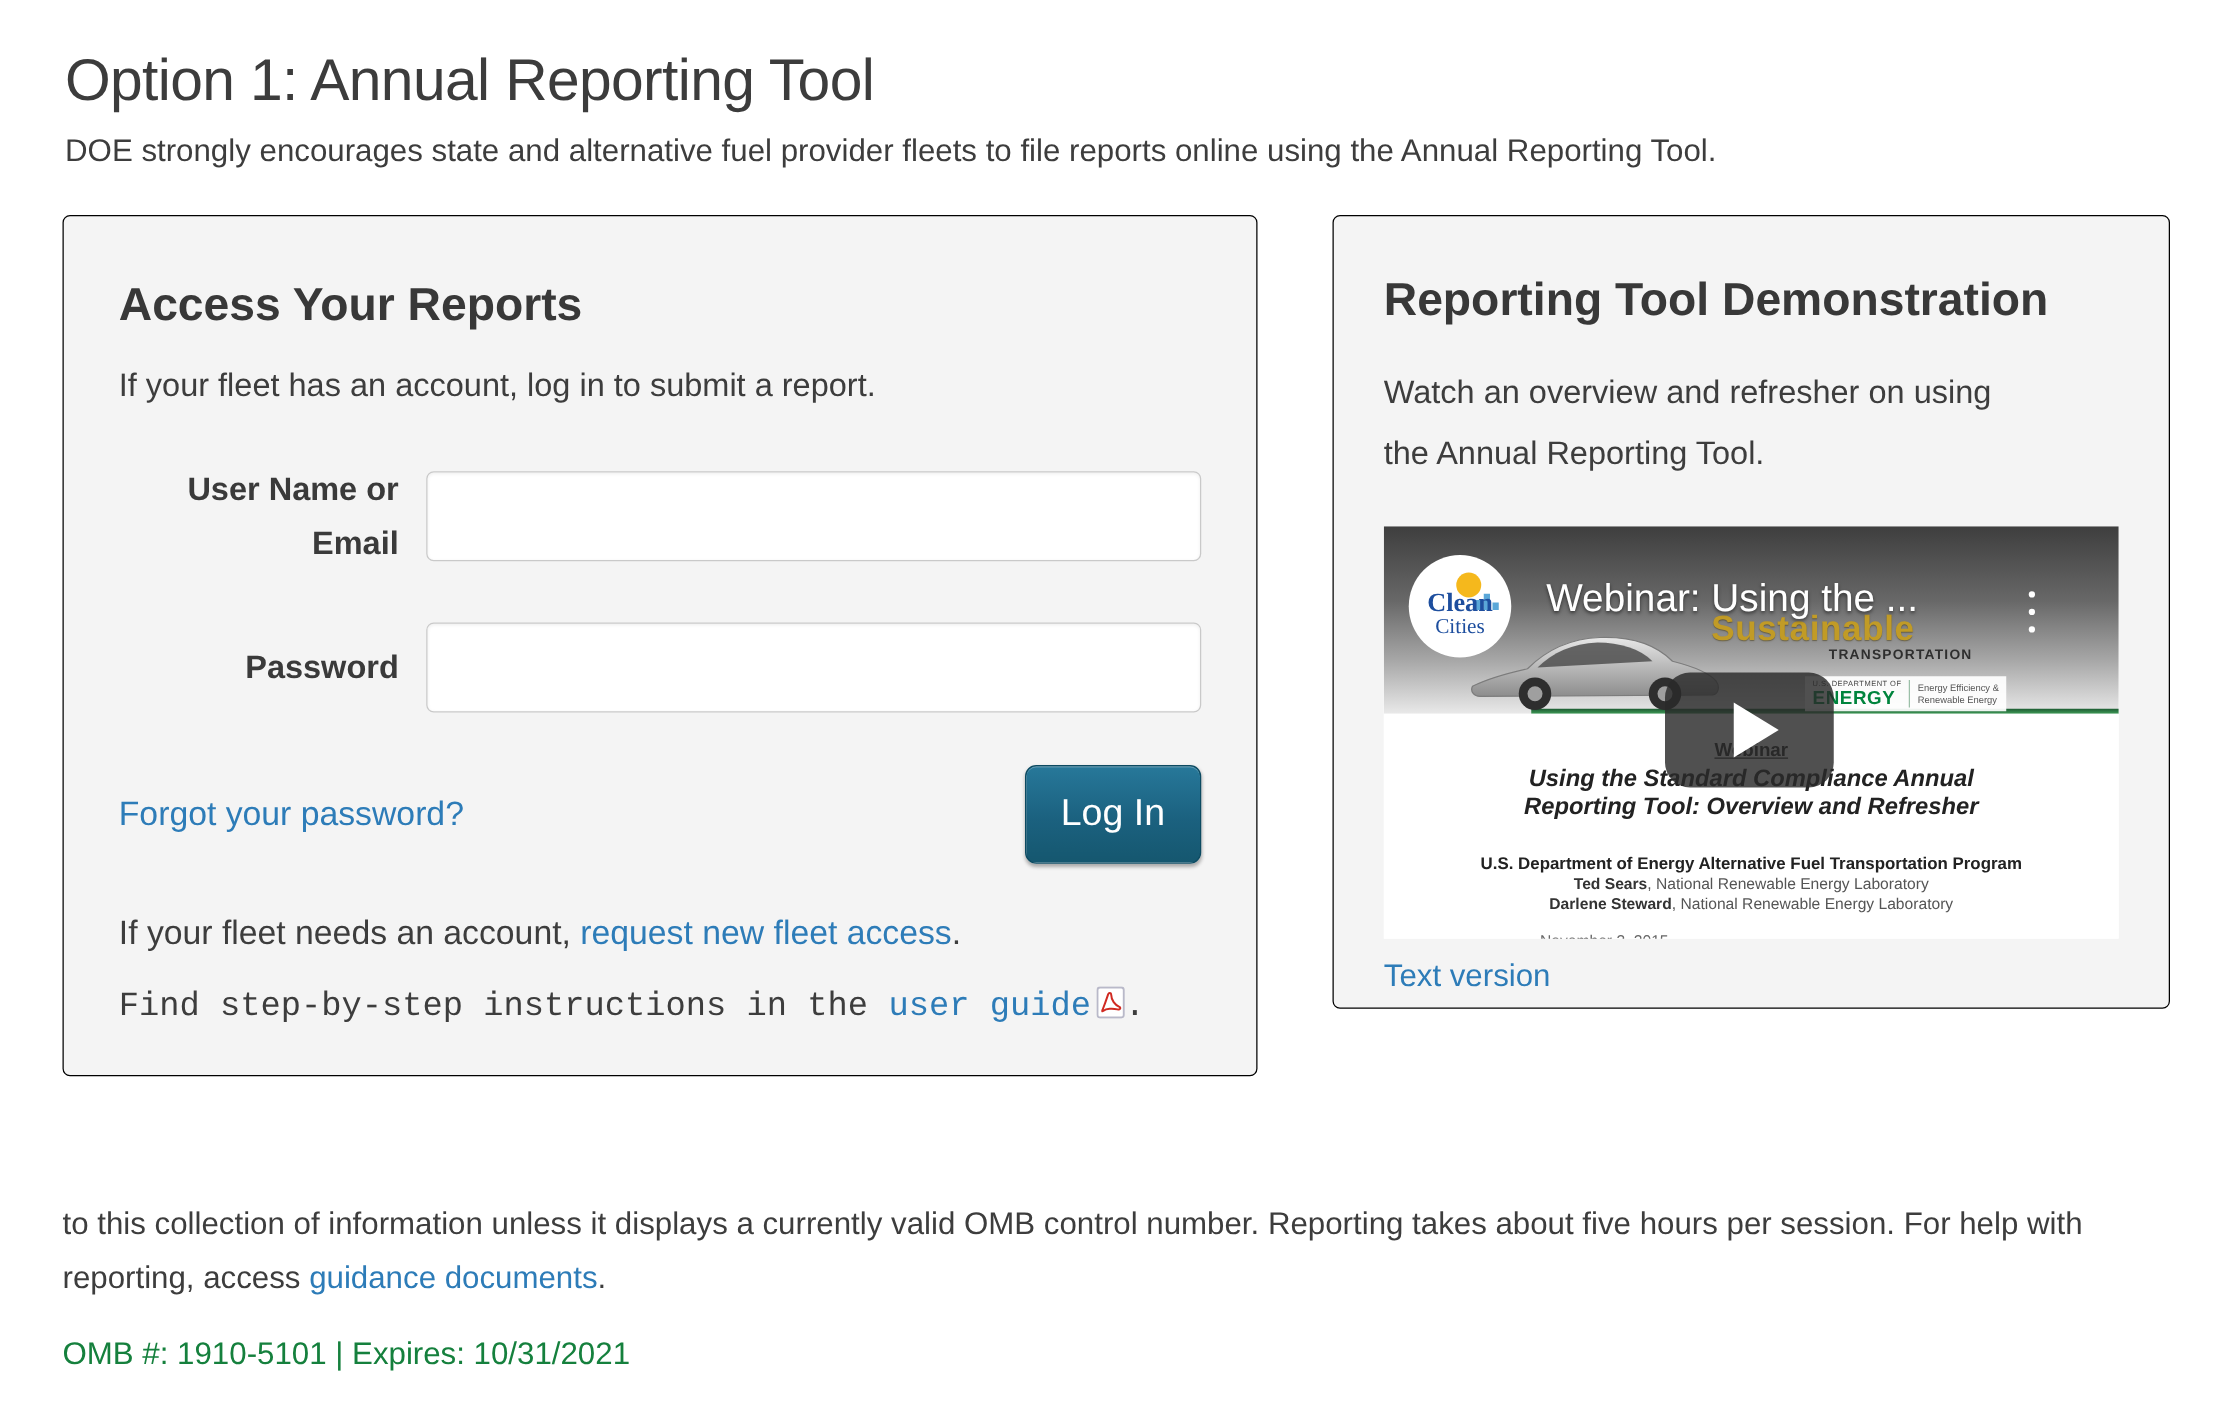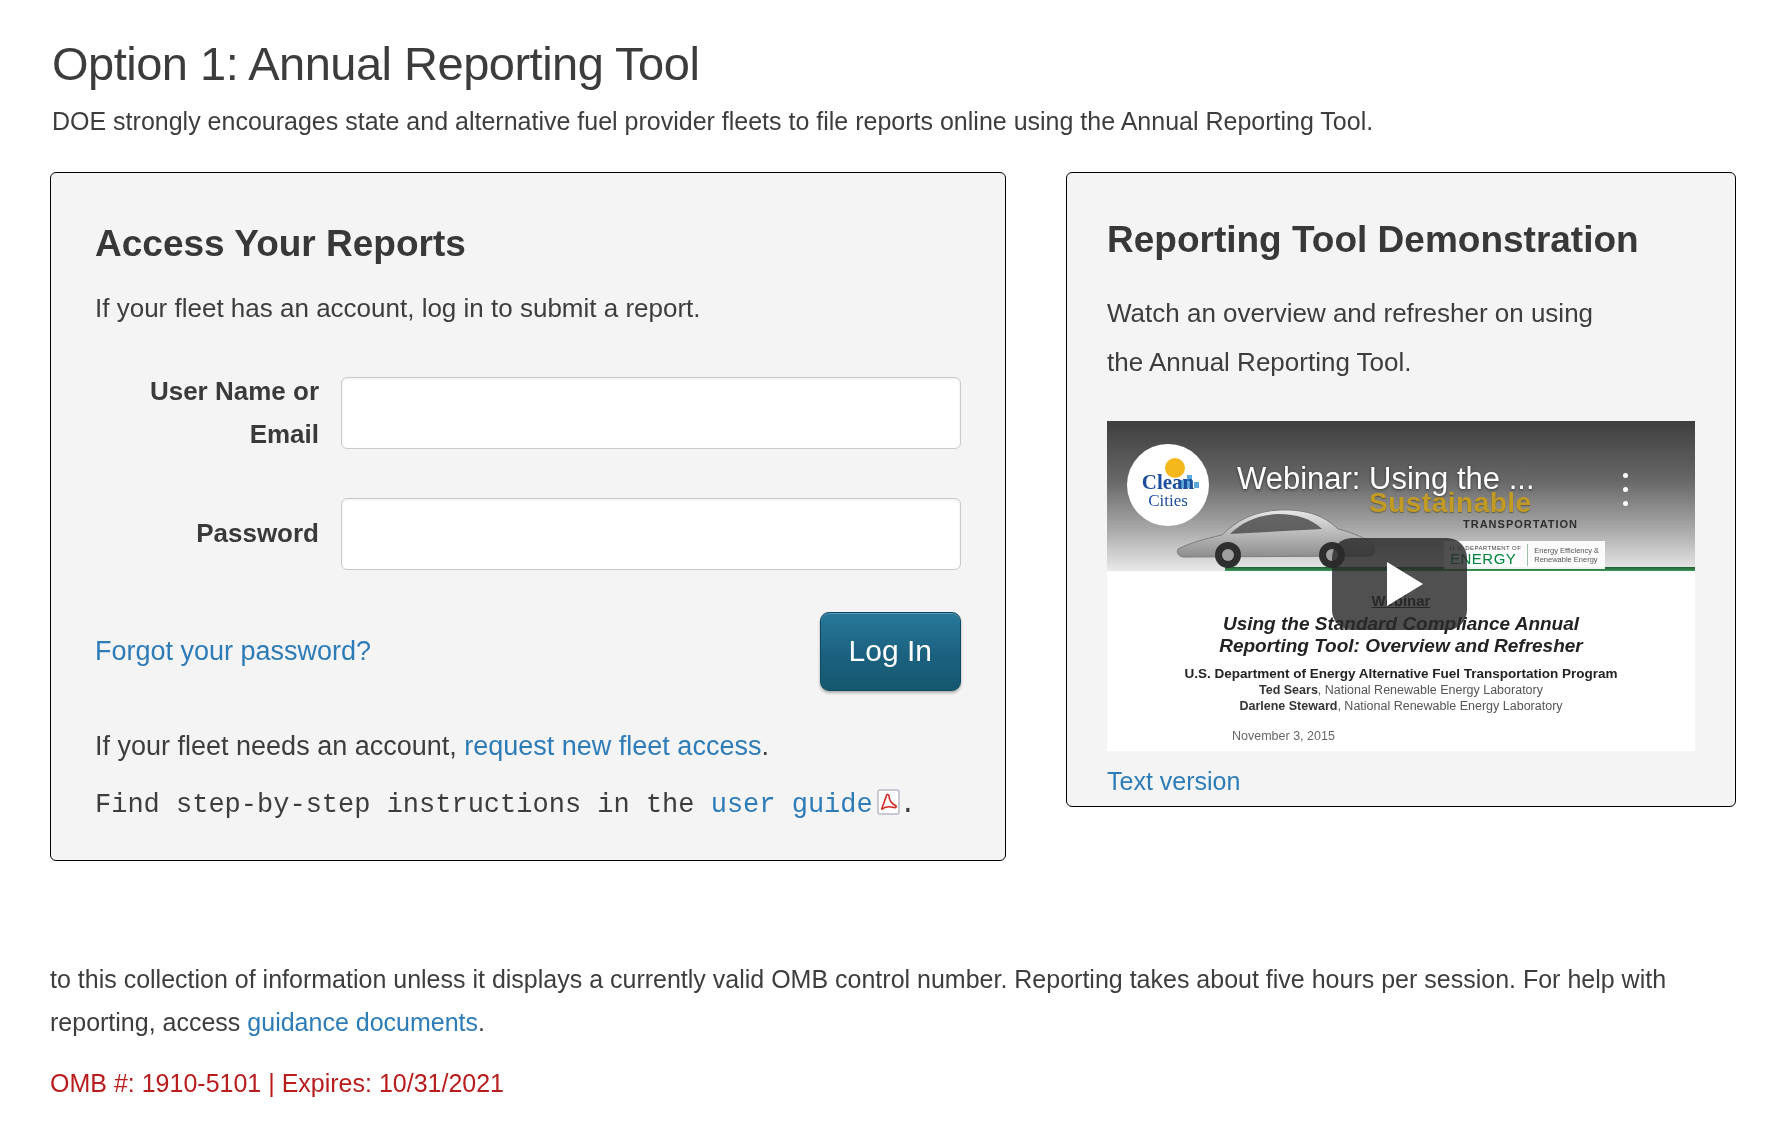--- a/index.html
+++ b/index.html
@@ -102,31 +102,31 @@
 
   .vt-car { position:absolute; left:63px; top:70px; z-index:2; }
 
   .energy-logo {
     position:absolute; left:337px; top:120px; z-index:4;
     display:flex; align-items:center; background:rgba(255,255,255,0.92);
     padding:3px 6px; gap:6px;
   }
   .energy-left { text-align:left; }
   .energy-dept { font-size:6px; color:#444; letter-spacing:0.4px; white-space:nowrap; }
-  .energy-name { font-size:15px; font-weight:400; color:#00843d; letter-spacing:0.5px; line-height:1; }
+  .energy-name { font-size:15px; font-weight:700; color:#00843d; letter-spacing:0.5px; line-height:1; }
   .energy-sep { width:1px; height:22px; background:#9bbfa8; }
   .energy-right { font-size:7.5px; color:#555; line-height:1.25; white-space:nowrap; }
 
   .vt-slide {
     position:absolute; left:0; top:150px; width:588px; height:180px;
     background:#ffffff; text-align:center; color:#222; z-index:2;
   }
   .slide-label { margin-top:21px; font-size:15px; font-weight:700; text-decoration:underline; }
   .slide-title { font-size:19px; font-weight:700; font-style:italic; line-height:22px; margin-top:4px; }
-  .slide-org { font-size:13.5px; font-weight:700; margin-top:9px; }
+  .slide-org { font-size:13.5px; font-weight:700; margin-top:26px; }
   .slide-presenter { font-size:12.5px; color:#555; margin-top:2px; }
   .slide-presenter b { color:#333; }
   .slide-date { font-size:12.5px; color:#666; margin-top:16px; text-align:left; padding-left:125px; }
 
   .play-button {
     position:absolute; left:225px; top:117px; width:135px; height:92px; z-index:8;
     background:rgba(42,42,42,0.82); border-radius:20px; cursor:pointer;
     display:flex; align-items:center; justify-content:center;
   }
   .play-tri {
@@ -134,21 +134,21 @@
     border-left:36px solid #ffffff;
     border-top:22px solid transparent;
     border-bottom:22px solid transparent;
     margin-left:10px;
   }
 
   .text-version { display:inline-block; margin-top:16px; font-size:25px; }
 
   
   .omb-para { font-size:25px; line-height:43px; margin-top:54px; color:#3d3d3d; }
-  .omb-number { font-size:25px; margin-top:24px; color:#b91c1c; }
+  .omb-number { font-size:25px; margin-top:24px; color:#15803d; }
 </style>
 </head>
 <body>
 
 <div class="page">
 
   <h1 class="page-title">Option 1: Annual Reporting Tool</h1>
   <p class="subtitle">DOE strongly encourages state and alternative fuel provider fleets to file reports online using the Annual Reporting Tool.</p>
 
   <div class="cards">

